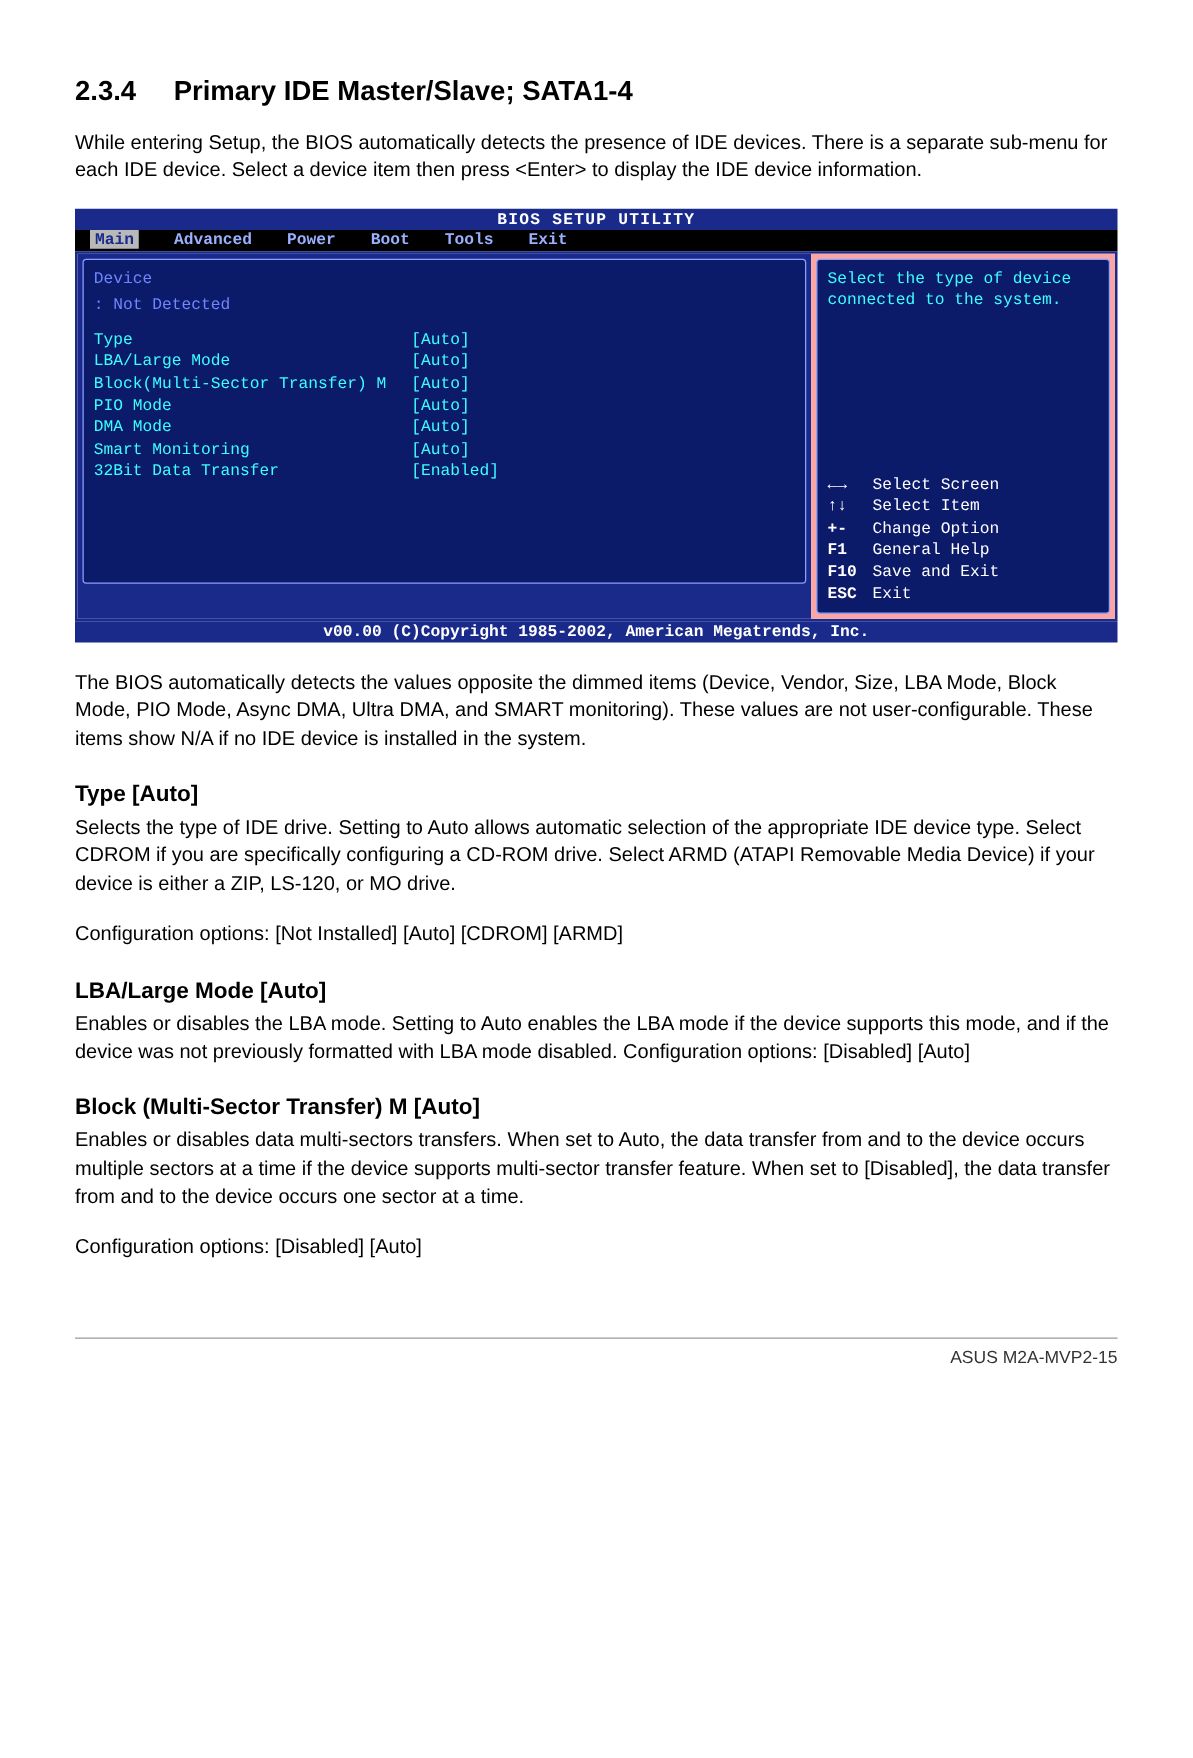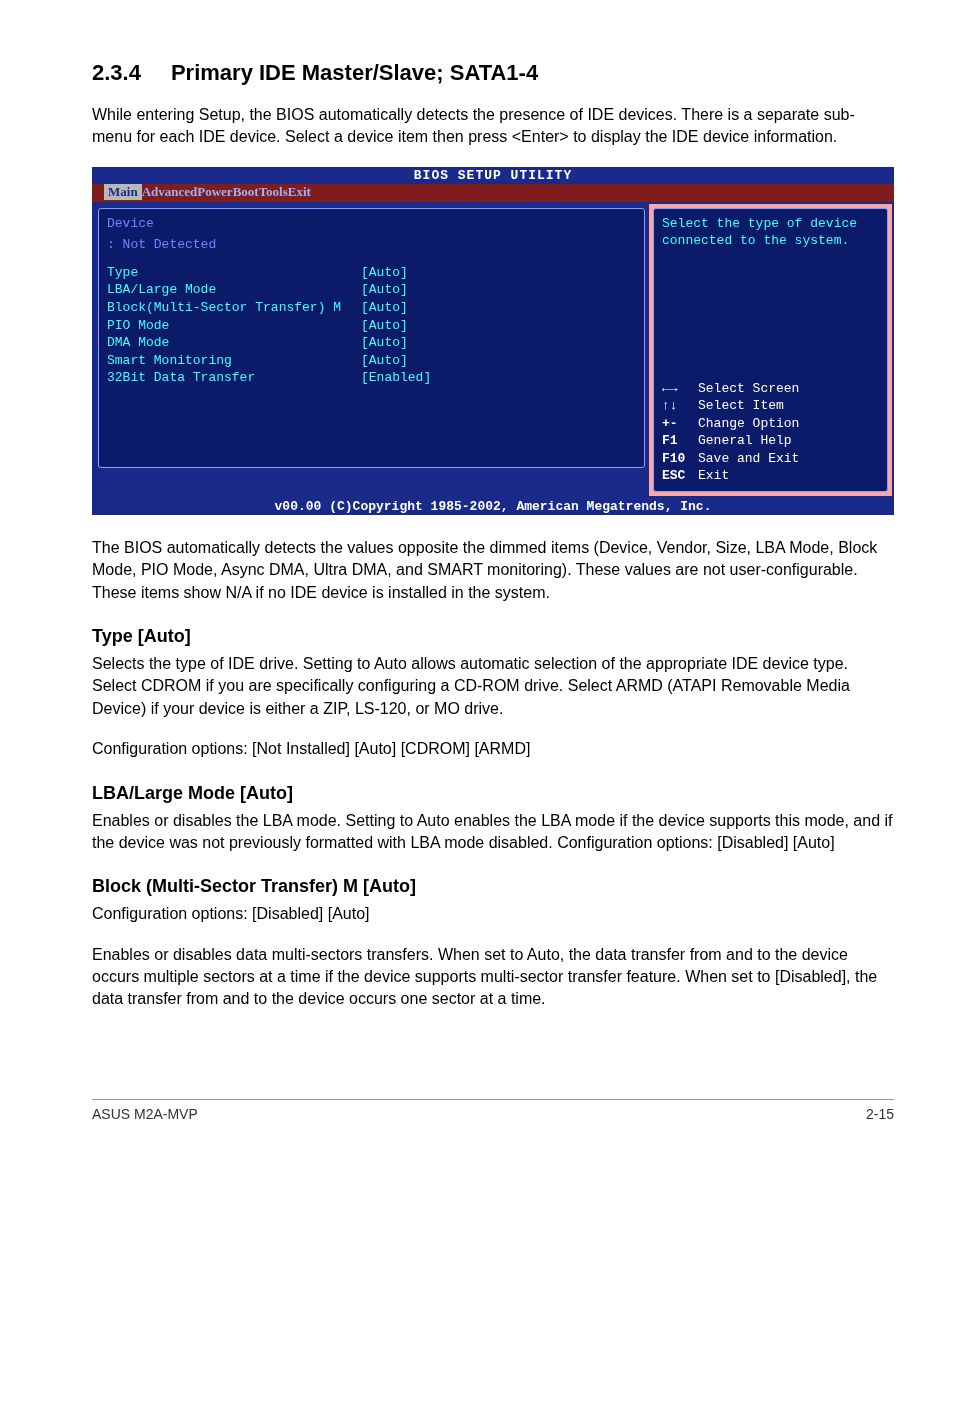--- a/index.html
+++ b/index.html
@@ -4,21 +4,21 @@
 <style>
   body {
     margin: 0;
     padding: 0;
     font-family: Arial, Helvetica, sans-serif;
     background: #fff;
     color: #000;
     width: 954px;
   }
   .page {
-    padding: 60px 60px 30px 92px;
+    padding: 60px 60px 30px 60px;
   }
   h2.section-title {
     font-size: 22px;
     font-weight: bold;
     margin: 0 0 18px 0;
   }
   h2.section-title .numprefix {
     display: inline-block;
     margin-right: 30px;
   }
@@ -40,25 +40,26 @@
     background: #1a2a8a;
     color: #fff;
     font-family: "Courier New", monospace;
     font-size: 13px;
     font-weight: bold;
     text-align: center;
     padding: 1px 0;
     letter-spacing: 1px;
   }
   .bios-menubar {
-    background: #7f1d1d;
+    background: #000000;
     color: #fff;
-    font-family: Liberation Serif, serif;
-    font-size: 13px;
-    display: flex;
+    font-family: Liberation Mono, monospace;
+    font-size: 13px;
+    display: flex;
+    gap: 28px;
     padding: 0 12px 2px 12px;
     font-weight: bold;
   }
   .bios-menubar span { position: relative; }
   .bios-menubar .inactive { color: #9ab0ff; }
   .bios-menubar .active {
     background: #b8b8b8;
     color: #1a2a8a;
     padding: 0 4px;
   }
@@ -121,24 +122,24 @@
     background: #1a2a8a;
     color: #fff;
     font-family: "Courier New", monospace;
     font-size: 13px;
     text-align: center;
     padding: 1px 0;
     font-weight: bold;
   }
   .footer-bar {
     border-top: 1px solid #999;
-    margin-top: 88px;
+    margin-top: 60px;
     padding-top: 6px;
     display: flex;
-    justify-content: space-between;
+    justify-content: flex-end;
     font-size: 14px;
     color: #333;
   }
 </style>
 </head>
 <body>
 
 <div class="page">
 
   <h2 class="section-title">
@@ -235,21 +236,21 @@
   <p class="body-text">The BIOS automatically detects the values opposite the dimmed items (Device, Vendor, Size, LBA Mode, Block Mode, PIO Mode, Async DMA, Ultra DMA, and SMART monitoring). These values are not user-configurable. These items show N/A if no IDE device is installed in the system.</p>
 
   <h3 class="subhead">Type [Auto]</h3>
   <p class="body-text">Selects the type of IDE drive. Setting to Auto allows automatic selection of the appropriate IDE device type. Select CDROM if you are specifically configuring a CD-ROM drive. Select ARMD (ATAPI Removable Media Device) if your device is either a ZIP, LS-120, or MO drive.</p>
   <p class="body-text">Configuration options: [Not Installed] [Auto] [CDROM] [ARMD]</p>
 
   <h3 class="subhead">LBA/Large Mode [Auto]</h3>
   <p class="body-text">Enables or disables the LBA mode. Setting to Auto enables the LBA mode if the device supports this mode, and if the device was not previously formatted with LBA mode disabled. Configuration options: [Disabled] [Auto]</p>
 
   <h3 class="subhead">Block (Multi-Sector Transfer) M [Auto]</h3>
+  <p class="body-text">Enables or disables data multi-sectors transfers. When set to Auto, the data transfer from and to the device occurs multiple sectors at a time if the device supports multi-sector transfer feature. When set to [Disabled], the data transfer from and to the device occurs one sector at a time.</p>
   <p class="body-text">Configuration options: [Disabled] [Auto]</p>
-  <p class="body-text">Enables or disables data multi-sectors transfers. When set to Auto, the data transfer from and to the device occurs multiple sectors at a time if the device supports multi-sector transfer feature. When set to [Disabled], the data transfer from and to the device occurs one sector at a time.</p>
 
   <div class="footer-bar">
     <span>ASUS M2A-MVP</span>
     <span>2-15</span>
   </div>
 
 </div>
 
 </body></html>

